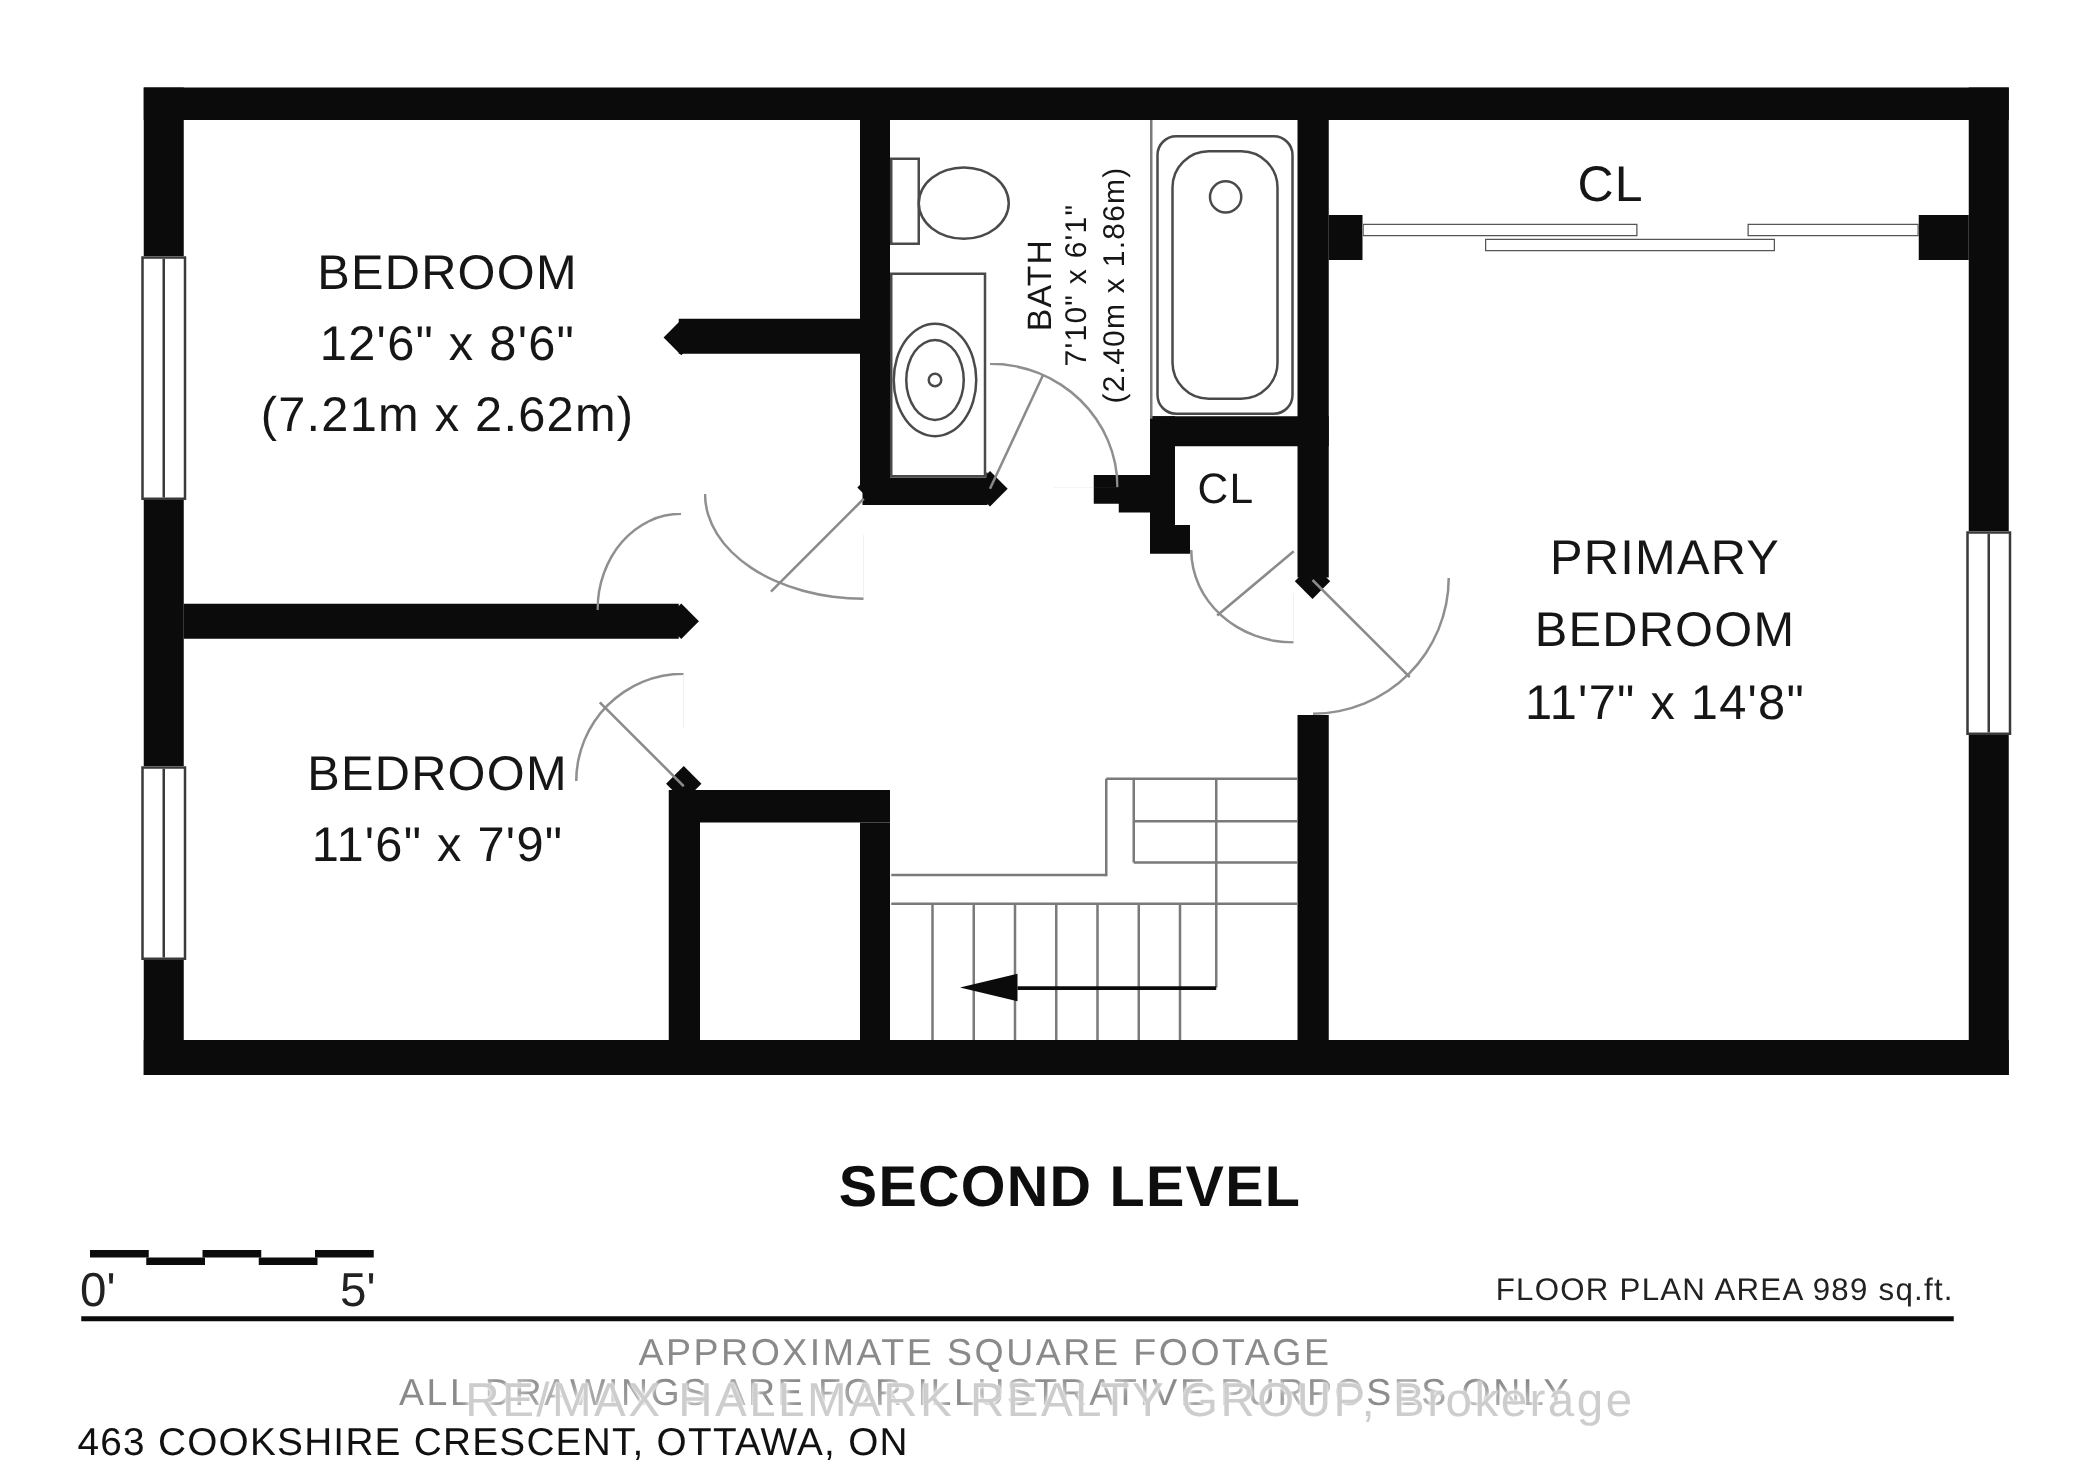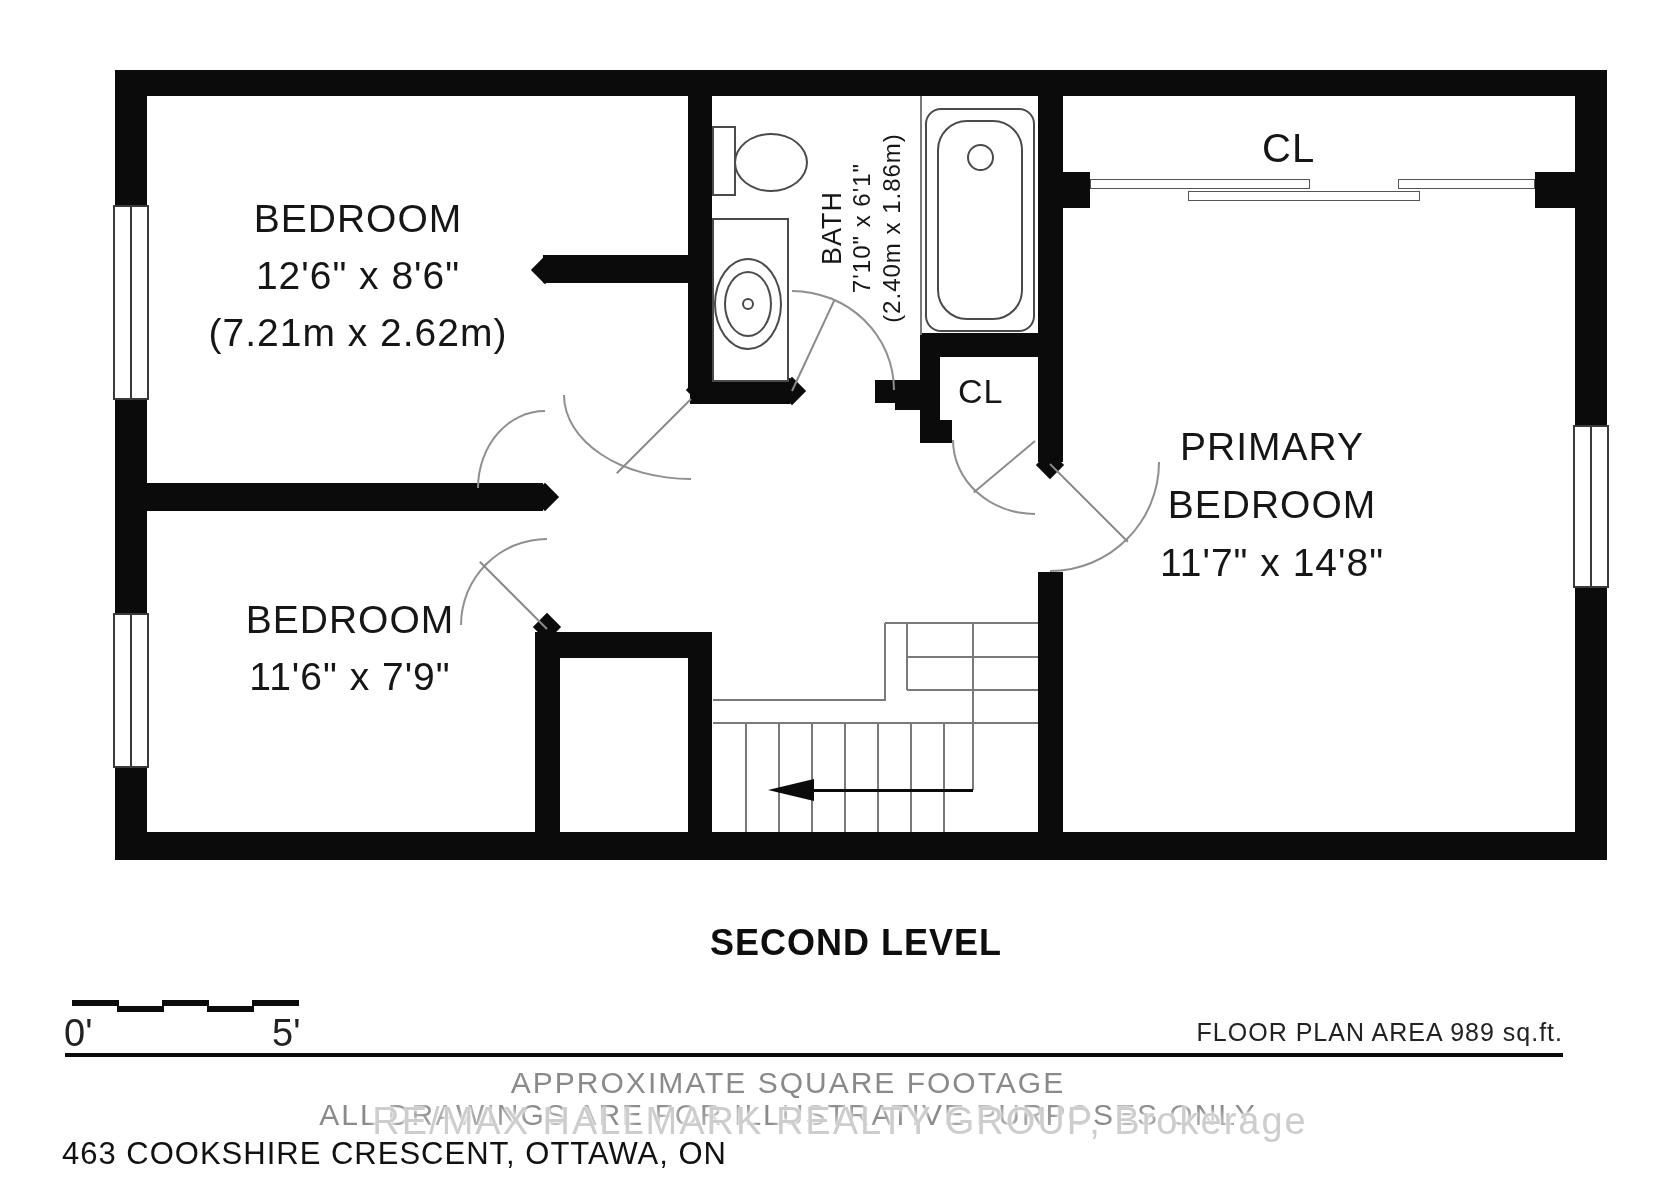--- a/index.html
+++ b/index.html
@@ -18,21 +18,21 @@
   .fix{position:absolute;border:2px solid #4a4a4a;background:#fff;box-sizing:border-box;}
   .round{border-radius:50%;}
   .tread{position:absolute;width:2px;background:#7a7a7a;}
   .diamond{position:absolute;width:20px;height:20px;background:#0b0b0b;transform:rotate(45deg);}
   .panel{position:absolute;height:10px;background:#fff;border:1.5px solid #555;box-sizing:border-box;}
   .rlabel{position:absolute;text-align:center;color:#161616;font-size:39px;line-height:57px;letter-spacing:1px;white-space:nowrap;}
   .bathlabel{position:absolute;left:862px;top:228px;transform:translate(-50%,-50%) rotate(-90deg);
              text-align:center;font-size:24px;line-height:30px;letter-spacing:1px;white-space:nowrap;}
   .cl{position:absolute;font-size:40px;letter-spacing:1px;color:#161616;}
   .title{position:absolute;left:600px;top:922px;width:512px;text-align:center;
-         font-size:36px;font-weight:700;letter-spacing:1px;color:#0e0e0e;}
+         font-size:46px;font-weight:700;letter-spacing:1px;color:#0e0e0e;}
   .seg{position:absolute;height:6px;background:#0b0b0b;}
   .scalelab{position:absolute;font-size:38px;color:#222;}
   .rule{position:absolute;left:65px;top:1053px;width:1498px;height:4px;background:#0b0b0b;}
   .areanote{position:absolute;left:1100px;top:1018px;width:463px;text-align:right;
             font-size:25px;letter-spacing:1px;color:#222;}
   .note{position:absolute;left:288px;width:1000px;text-align:center;font-size:30px;
         letter-spacing:2px;color:#8a8a8a;}
   .wm{position:absolute;left:240px;top:1100px;width:1200px;text-align:center;font-size:38px;
       letter-spacing:2px;color:#cdcdcd;text-shadow:0 0 10px #fff,0 0 4px #fff,0 0 2px #fff;}
   .address{position:absolute;left:62px;top:1136px;font-size:31px;letter-spacing:1px;color:#111;}
@@ -139,21 +139,21 @@
     <div>BEDROOM</div>
     <div>12'6" x 8'6"</div>
     <div>(7.21m x 2.62m)</div>
   </div>
 
   <div class="rlabel" style="left:150px;top:591px;width:400px">
     <div>BEDROOM</div>
     <div>11'6" x 7'9"</div>
   </div>
 
-  <div class="rlabel" style="left:1052px;top:418px;width:440px;line-height:58px">
+  <div class="rlabel" style="left:1112px;top:418px;width:440px;line-height:58px">
     <div>PRIMARY</div>
     <div>BEDROOM</div>
     <div>11'7" x 14'8"</div>
   </div>
 
   <div class="bathlabel">
     <div style="font-size:27px">BATH</div>
     <div>7'10" x 6'1"</div>
     <div>(2.40m x 1.86m)</div>
   </div>

